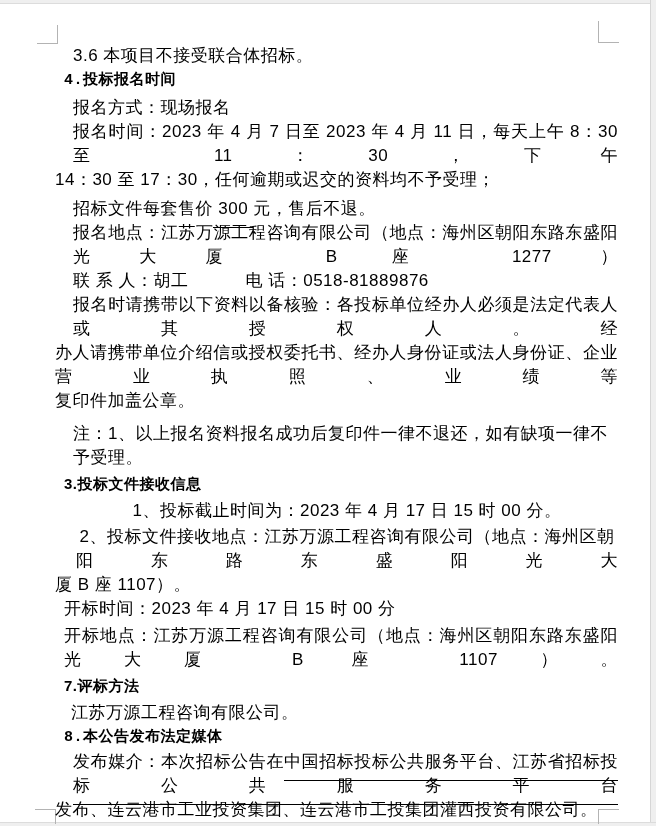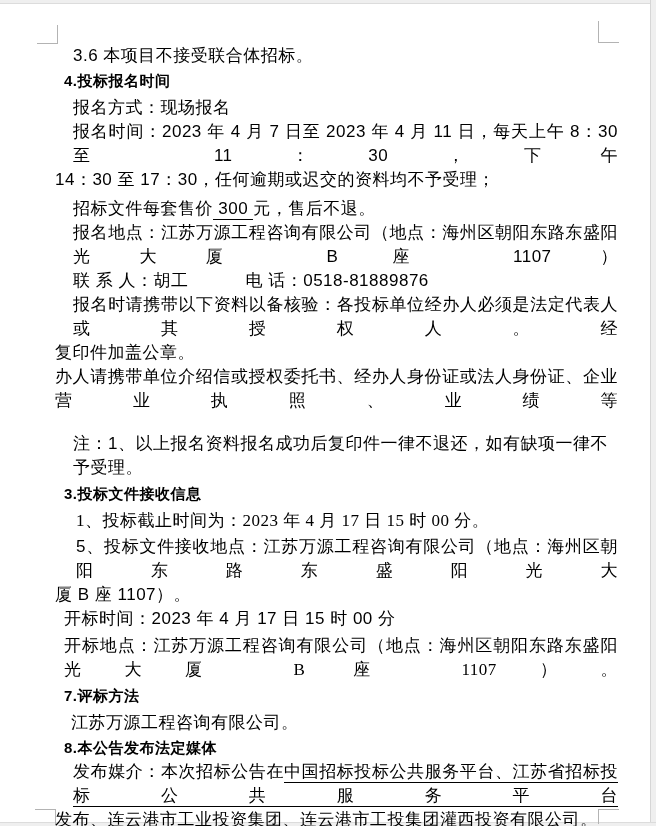--- a/index.html
+++ b/index.html
@@ -21,24 +21,24 @@
   .mark-bl{left:35px;top:809px;width:20px;height:14px;border-top:1px solid #b3b3b3;border-right:1px solid #b3b3b3;}
   .mark-br{left:598px;top:809px;width:20px;height:14px;border-top:1px solid #b3b3b3;border-left:1px solid #b3b3b3;}
   
   .content{position:absolute;left:55px;top:44px;width:563px;}
   .ln{display:block;line-height:24px;font-size:17px;letter-spacing:0.5px;}
   .hd{font-weight:bold;font-size:15px;letter-spacing:0.5px;}
   .just{text-align:justify;text-align-last:justify;}
   .i9{padding-left:9px;}
   .i16{padding-left:16px;}
   .i18{padding-left:18px;}
-  .i21{padding-left:21px;}
-  .mt1{margin-top:1px;}.mt2{margin-top:2px;}.mt3{margin-top:3px;font-family:Liberation Serif, serif;}
-  .mt4{}.mt5{margin-top:5px;}.mt7{margin-top:19px;}
-  .u{border-bottom:1px solid #000;padding-bottom:1px;}
+  .i21{padding-left:21px;text-align:center;}
+  .mt1{margin-top:1px;font-family:Liberation Mono, monospace;}.mt2{margin-top:2px;}.mt3{margin-top:3px;}
+  .mt4{}.mt5{margin-top:5px;}.mt7{margin-top:9px;}
+  .u{border-bottom:1px solid #000;padding-bottom:9px;}
   .gap-tel{margin-left:57px;}
 </style>
 </head>
 <body>
 
 <div class="edge edge-top"></div>
 <div class="edge edge-right"></div>
 <div class="edge edge-bottom"></div>
 
 <div class="mark mark-tl"></div>
@@ -52,35 +52,35 @@
 
   <span class="ln hd i9 mt1">4.投标报名时间</span>
 
   <span class="ln i18 mt3">报名方式：现场报名</span>
 
   <span class="ln i18 just mt4">报名时间：2023 年 4 月 7 日至 2023 年 4 月 11 日，每天上午 8：30 至 11：30，下午</span>
   <span class="ln">14：30 至 17：30，任何逾期或迟交的资料均不予受理；</span>
 
   <span class="ln i18 mt5"><span>招标文件每套售价</span><span class="u"> 300 </span><span>元，售后不退。</span></span>
 
-  <span class="ln i18 just">报名地点：江苏万源工程咨询有限公司（地点：海州区朝阳东路东盛阳光大厦 B 座 1107）</span>
+  <span class="ln i18 just">报名地点：江苏万源工程咨询有限公司（地点：海州区朝阳东路东盛阳光大厦 B 座 1277）</span>
 
   <span class="ln i18"><span>联 系 人：胡工</span><span class="gap-tel">电 话：0518-81889876</span></span>
 
   <span class="ln i18 just mt4">报名时请携带以下资料以备核验：各投标单位经办人必须是法定代表人或其授权人。经</span>
+  <span class="ln just">办人请携带单位介绍信或授权委托书、经办人身份证或法人身份证、企业营业执照、业绩等</span>
   <span class="ln">复印件加盖公章。</span>
-  <span class="ln just">办人请携带单位介绍信或授权委托书、经办人身份证或法人身份证、企业营业执照、业绩等</span>
 
   <span class="ln i18 mt7">注：1、以上报名资料报名成功后复印件一律不退还，如有缺项一律不予受理。</span>
 
   <span class="ln hd i9 mt2">3.投标文件接收信息</span>
 
   <span class="ln i21 mt3">1、投标截止时间为：2023 年 4 月 17 日 15 时 00 分。</span>
 
-  <span class="ln i21 just mt2">5、投标文件接收地点：江苏万源工程咨询有限公司（地点：海州区朝阳东路东盛阳光大</span>
+  <span class="ln i21 just mt2">2、投标文件接收地点：江苏万源工程咨询有限公司（地点：海州区朝阳东路东盛阳光大</span>
   <span class="ln">厦 B 座 1107）。</span>
 
 
   <span class="ln i9 mt4">开标时间：2023 年 4 月 17 日 15 时 00 分</span>
 
   <span class="ln i9 just mt3">开标地点：江苏万源工程咨询有限公司（地点：海州区朝阳东路东盛阳光大厦 B 座 1107）。</span>
 
   <span class="ln hd i9 mt2">7.评标方法</span>
 
   <span class="ln i16 mt3">江苏万源工程咨询有限公司。</span>

